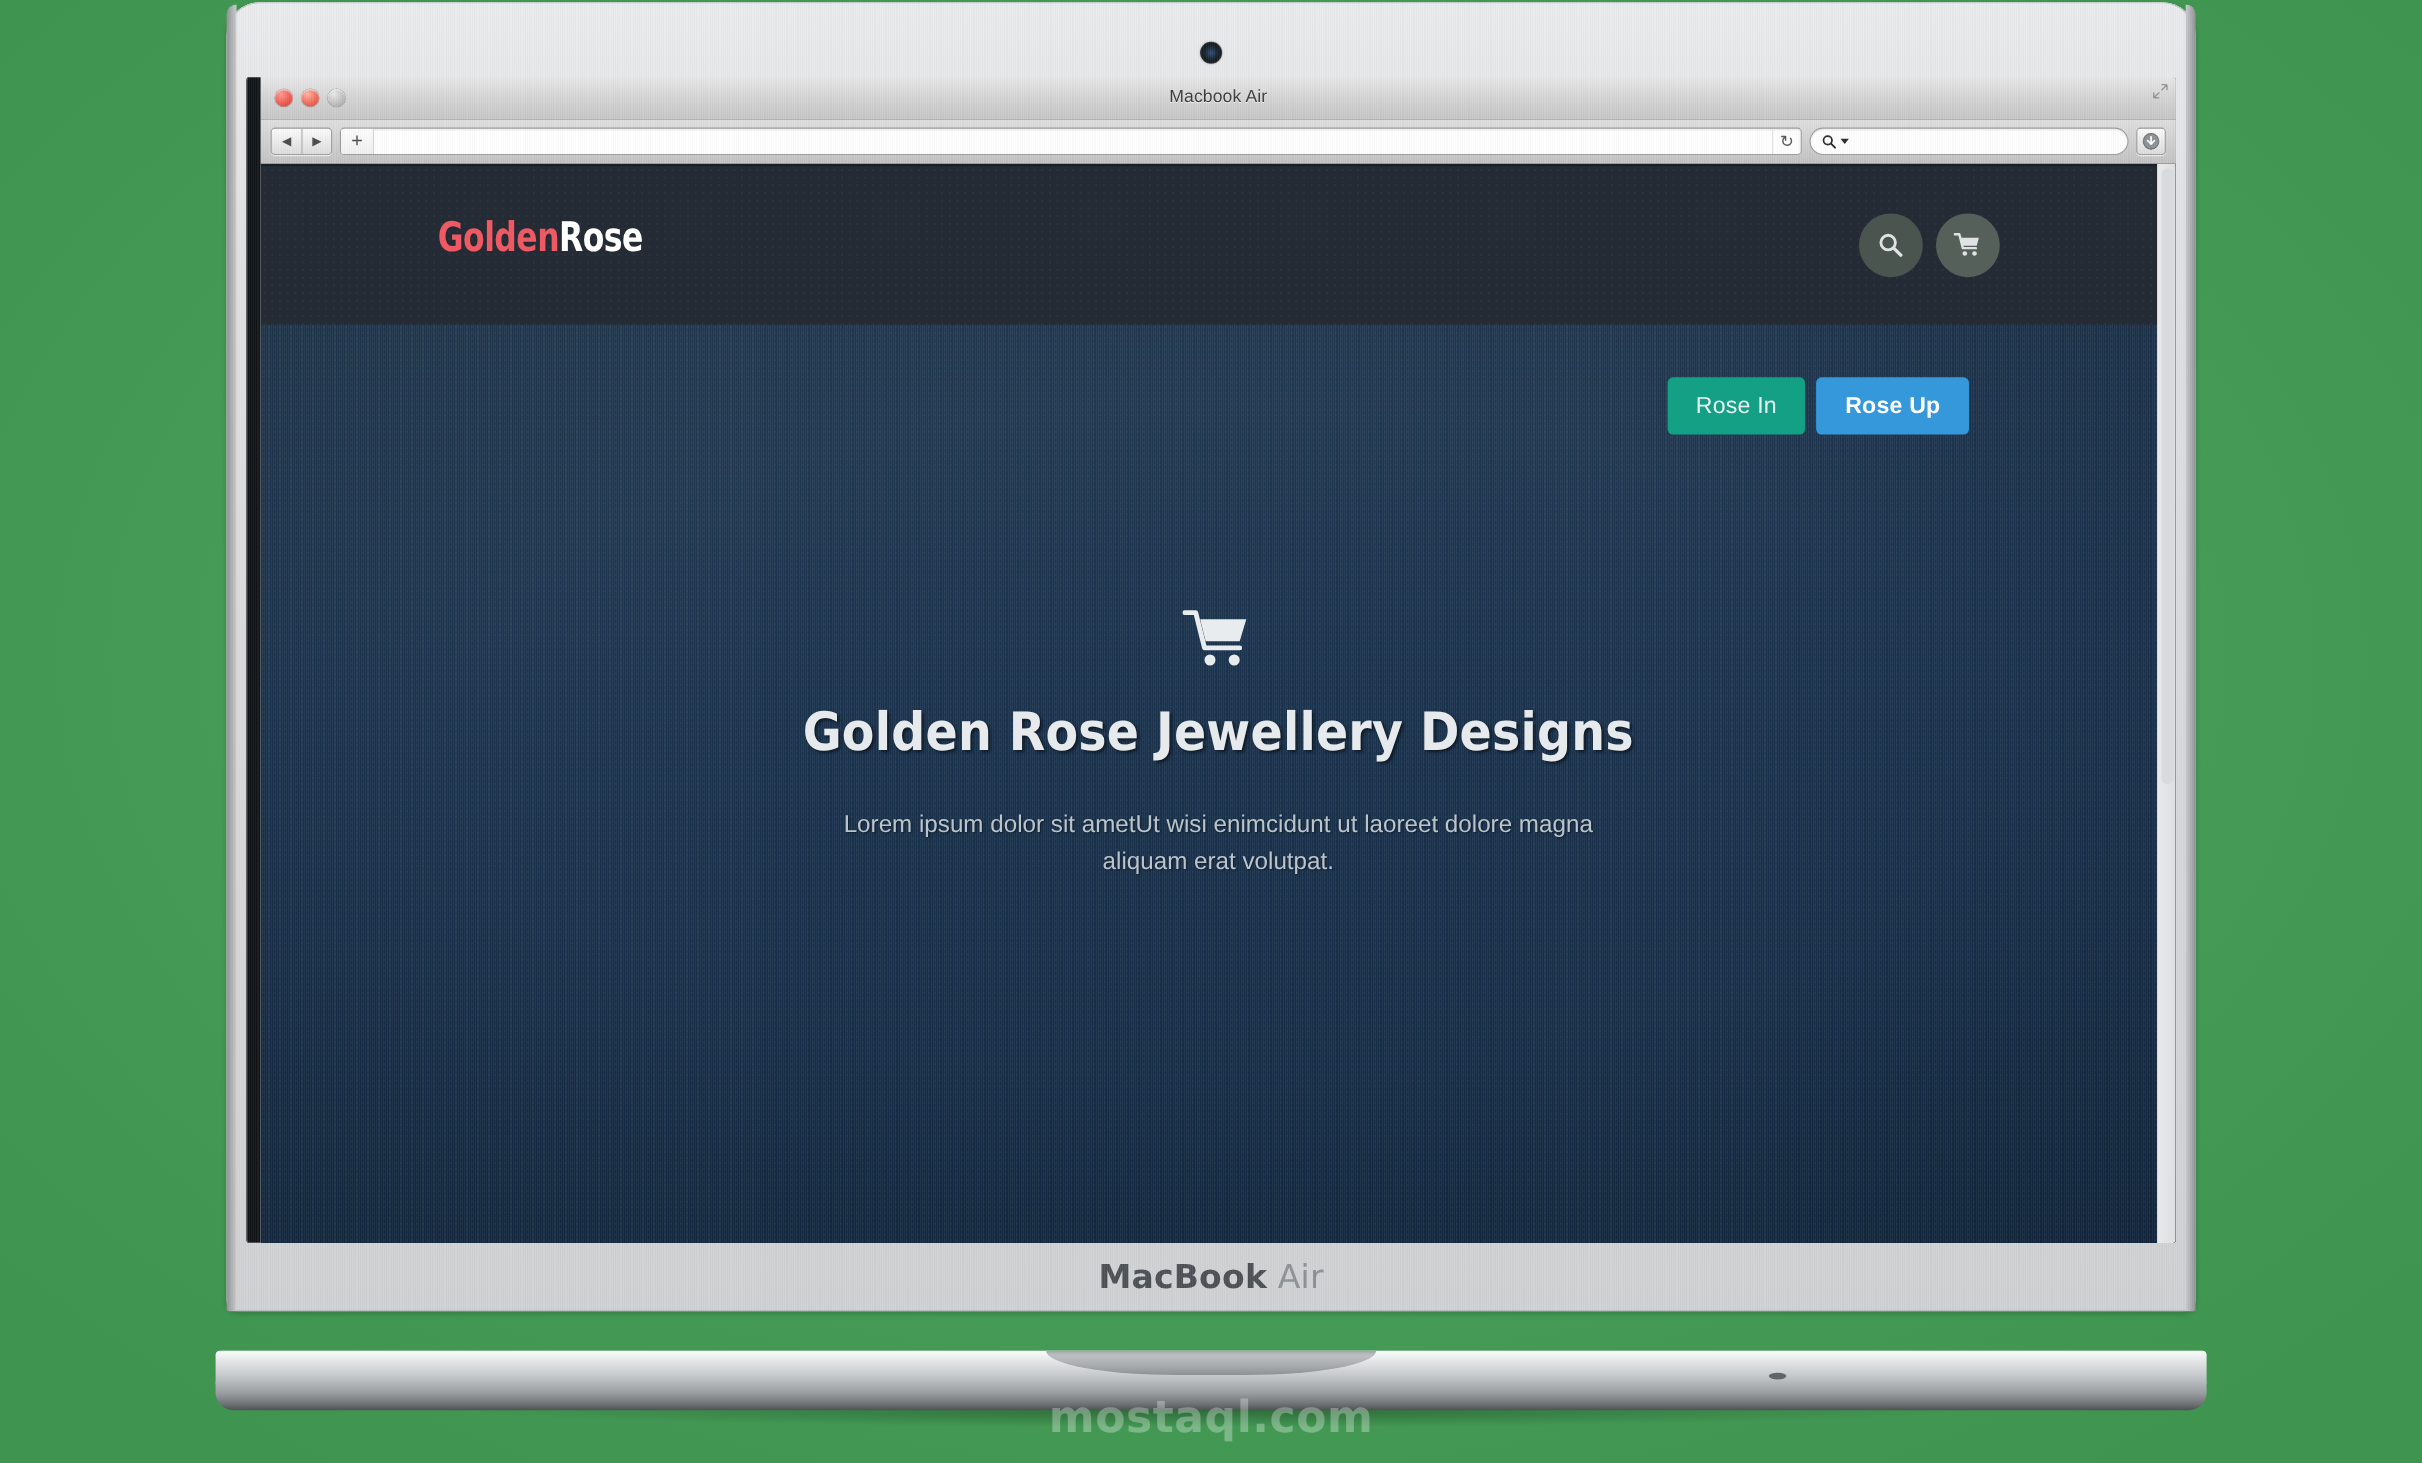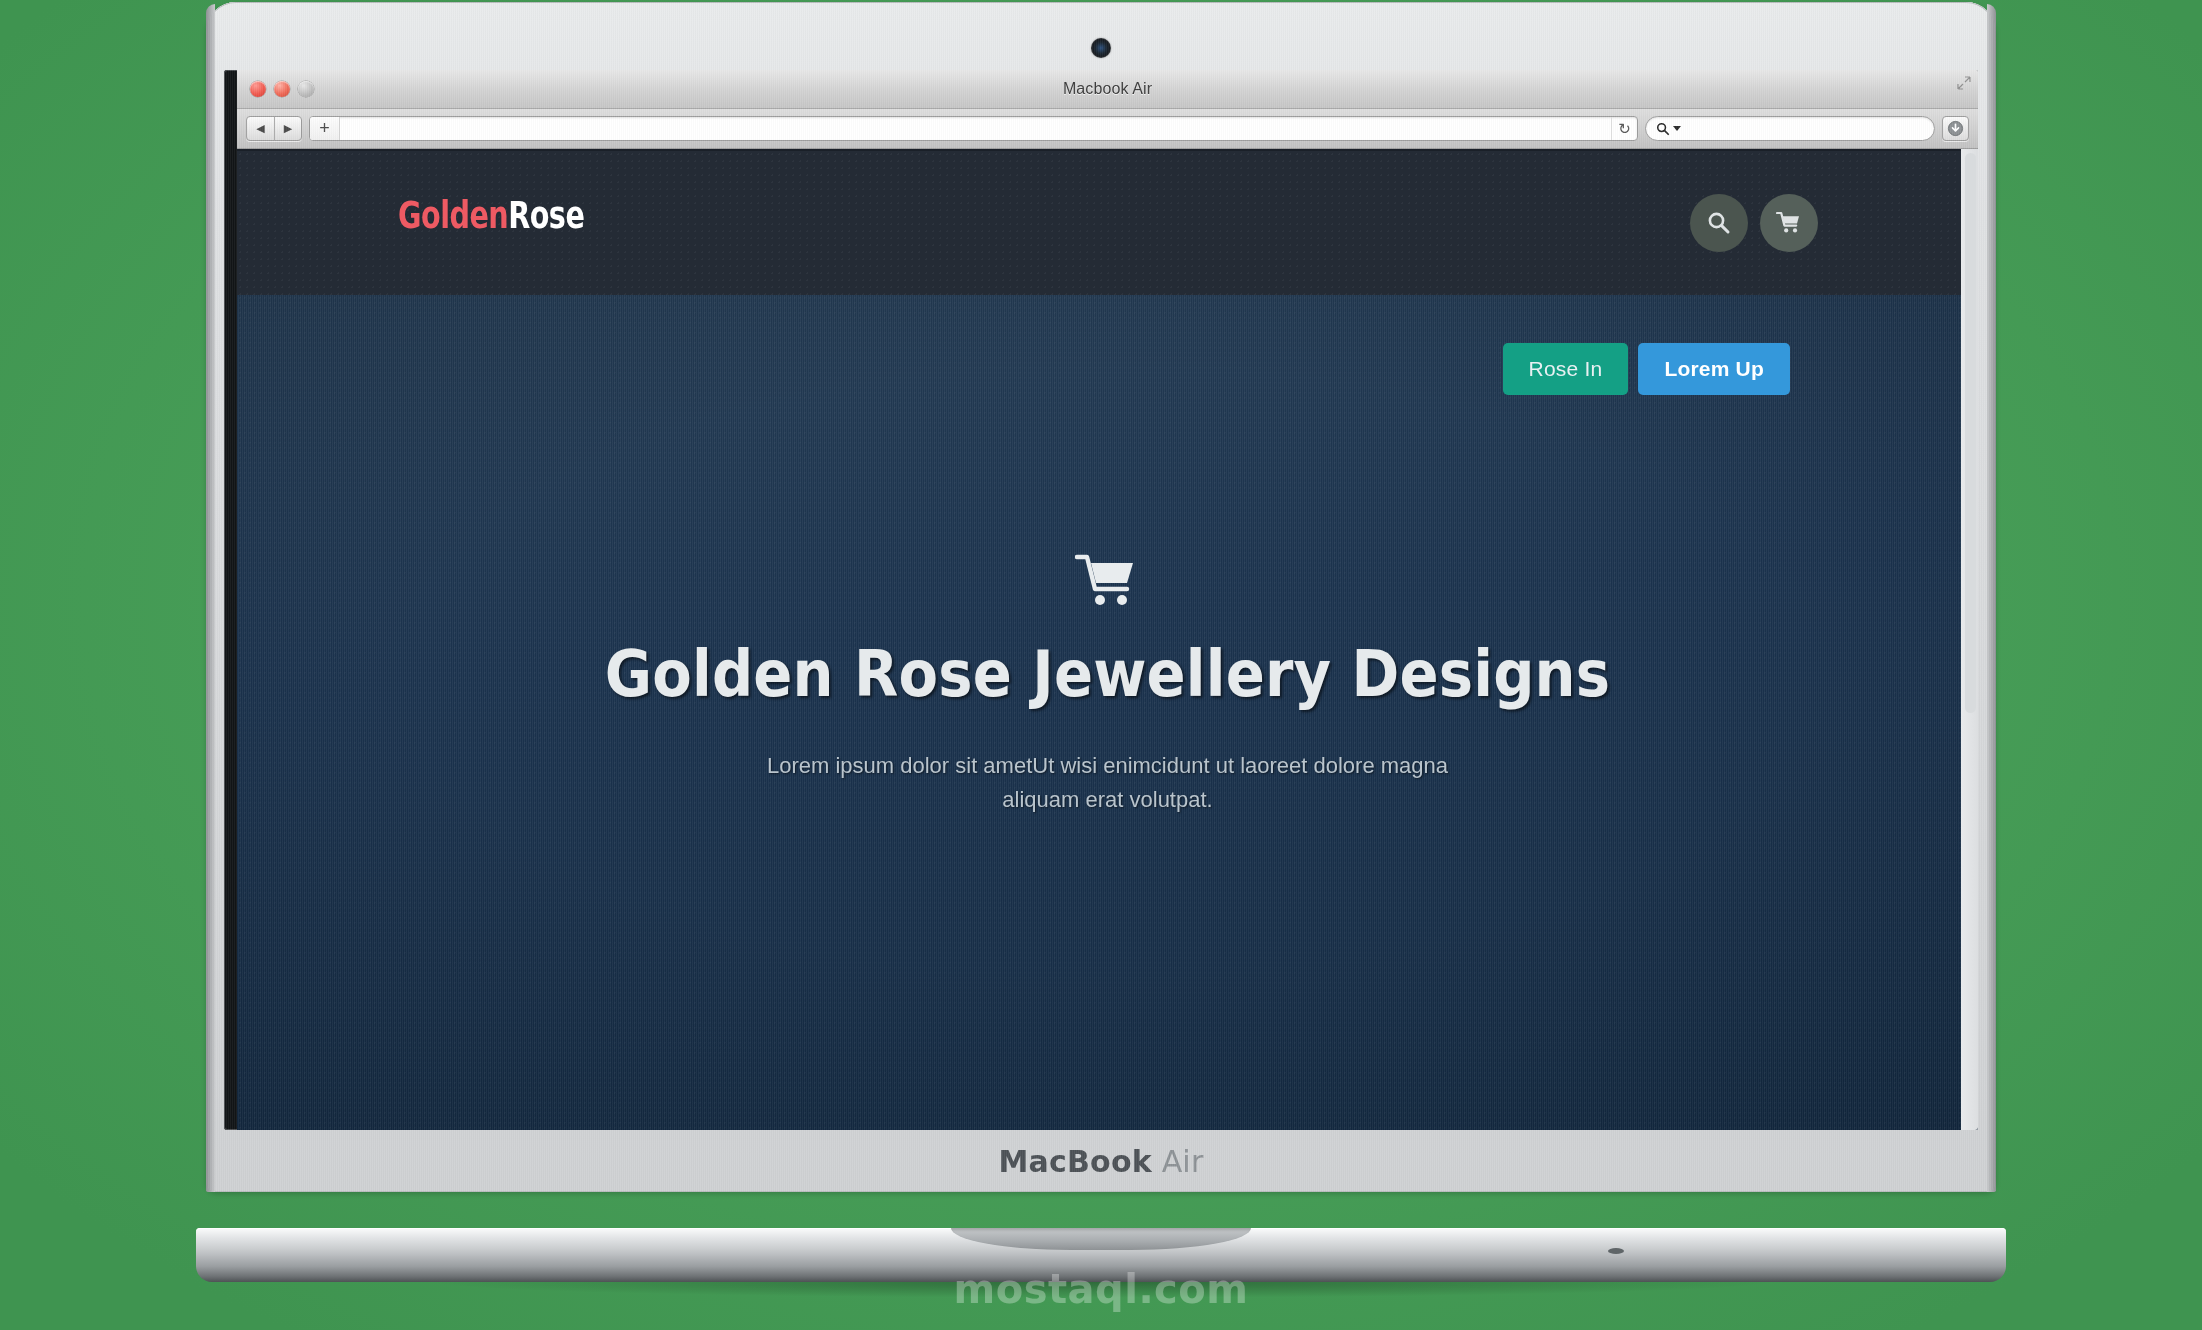--- a/index.html
+++ b/index.html
@@ -386,21 +386,21 @@
   .hero-content {
     position: absolute;
     left: 0; right: 0;
     top: 258px;
     text-align: center;
     z-index: 4;
     padding: 0 60px;
   }
   .hero-cart { margin-bottom: 22px; }
   .hero-title {
-    font-size: 64px;
+    font-size: 48px;
     font-weight: bold;
     color: #e6eaec;
     letter-spacing: 0.2px;
     text-shadow: 2px 2px 3px rgba(0,0,0,0.55);
     font-family: "DejaVu Sans Condensed", "Liberation Sans Narrow", "Liberation Sans", sans-serif;
     margin-bottom: 38px;
   }
   .hero-sub {
     font-size: 22px;
     line-height: 1.55;
@@ -617,21 +617,21 @@
             </header>
 
             <section class="hero">
               <div class="hero-bg"></div>
               <div class="hero-bg2"></div>
               <div class="hero-vignette"></div>
               <div class="hero-noise"></div>
 
               <div class="auth-buttons">
                 <button class="btn btn-signin">Rose In</button>
-                <button class="btn btn-signup">Lorem Up</button>
+                <button class="btn btn-signup">Rose Up</button>
               </div>
 
               <div class="hero-content">
                 <div class="hero-cart">
                   <svg width="66" height="58" viewBox="0 0 66 58">
                     <path d="M2 4 H12 L20 36 H52" stroke="#e8ecee" stroke-width="4.4" fill="none" stroke-linecap="round" stroke-linejoin="round"></path>
                     <path d="M16 10 H58 L52 30 H21 Z" fill="#e8ecee"></path>
                     <circle cx="25" cy="47" r="5" fill="#e8ecee"></circle>
                     <circle cx="47" cy="47" r="5" fill="#e8ecee"></circle>
                   </svg>

